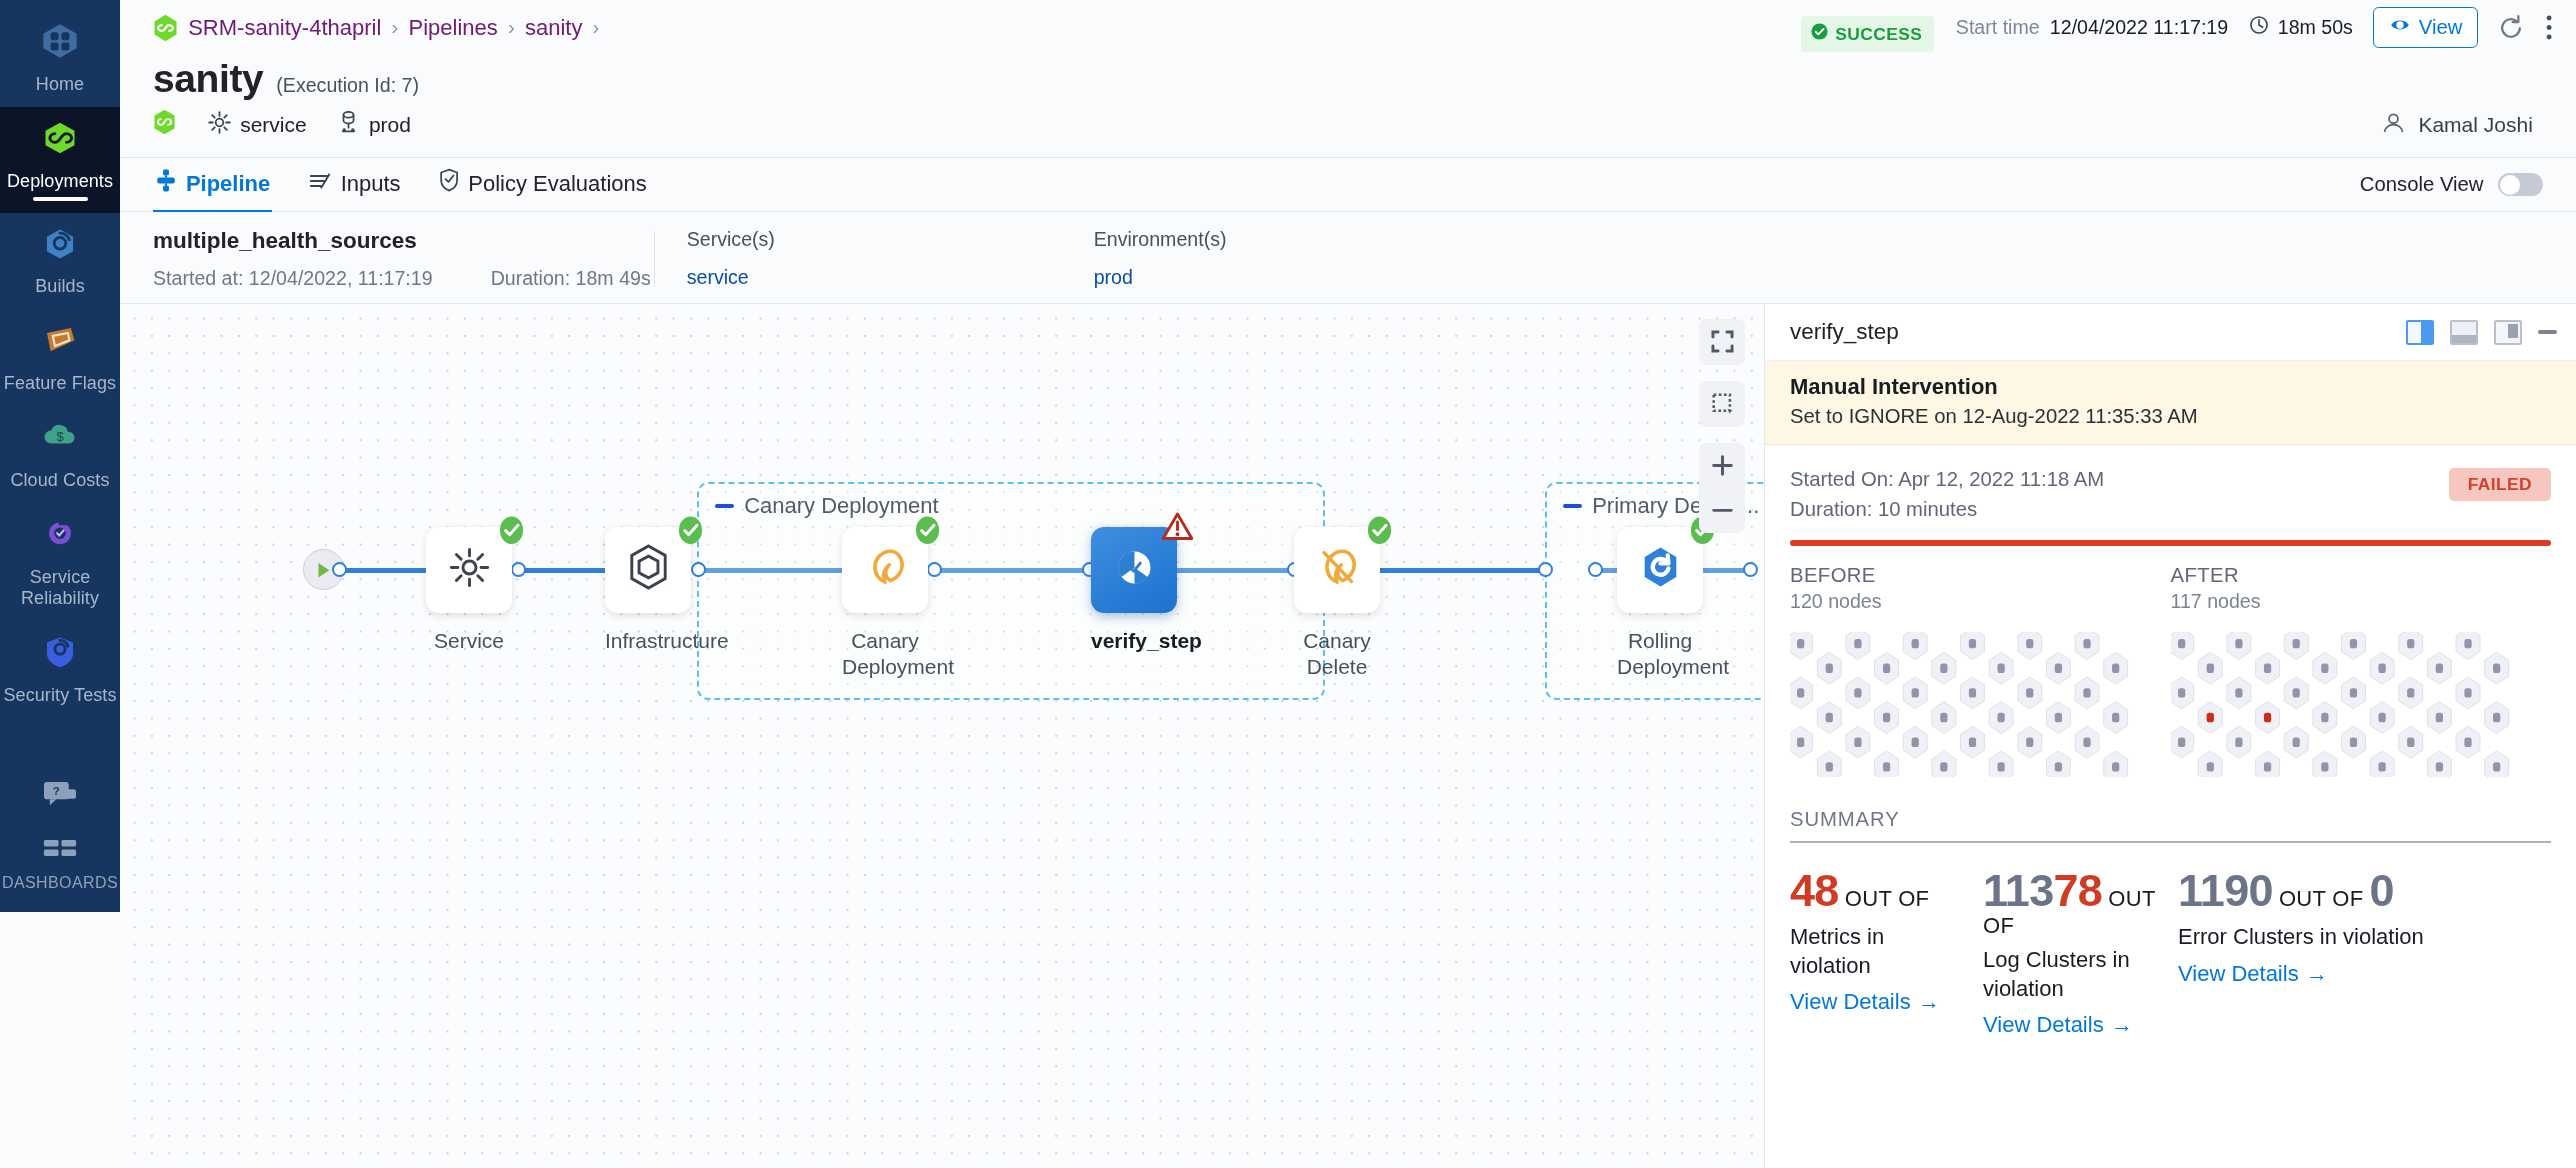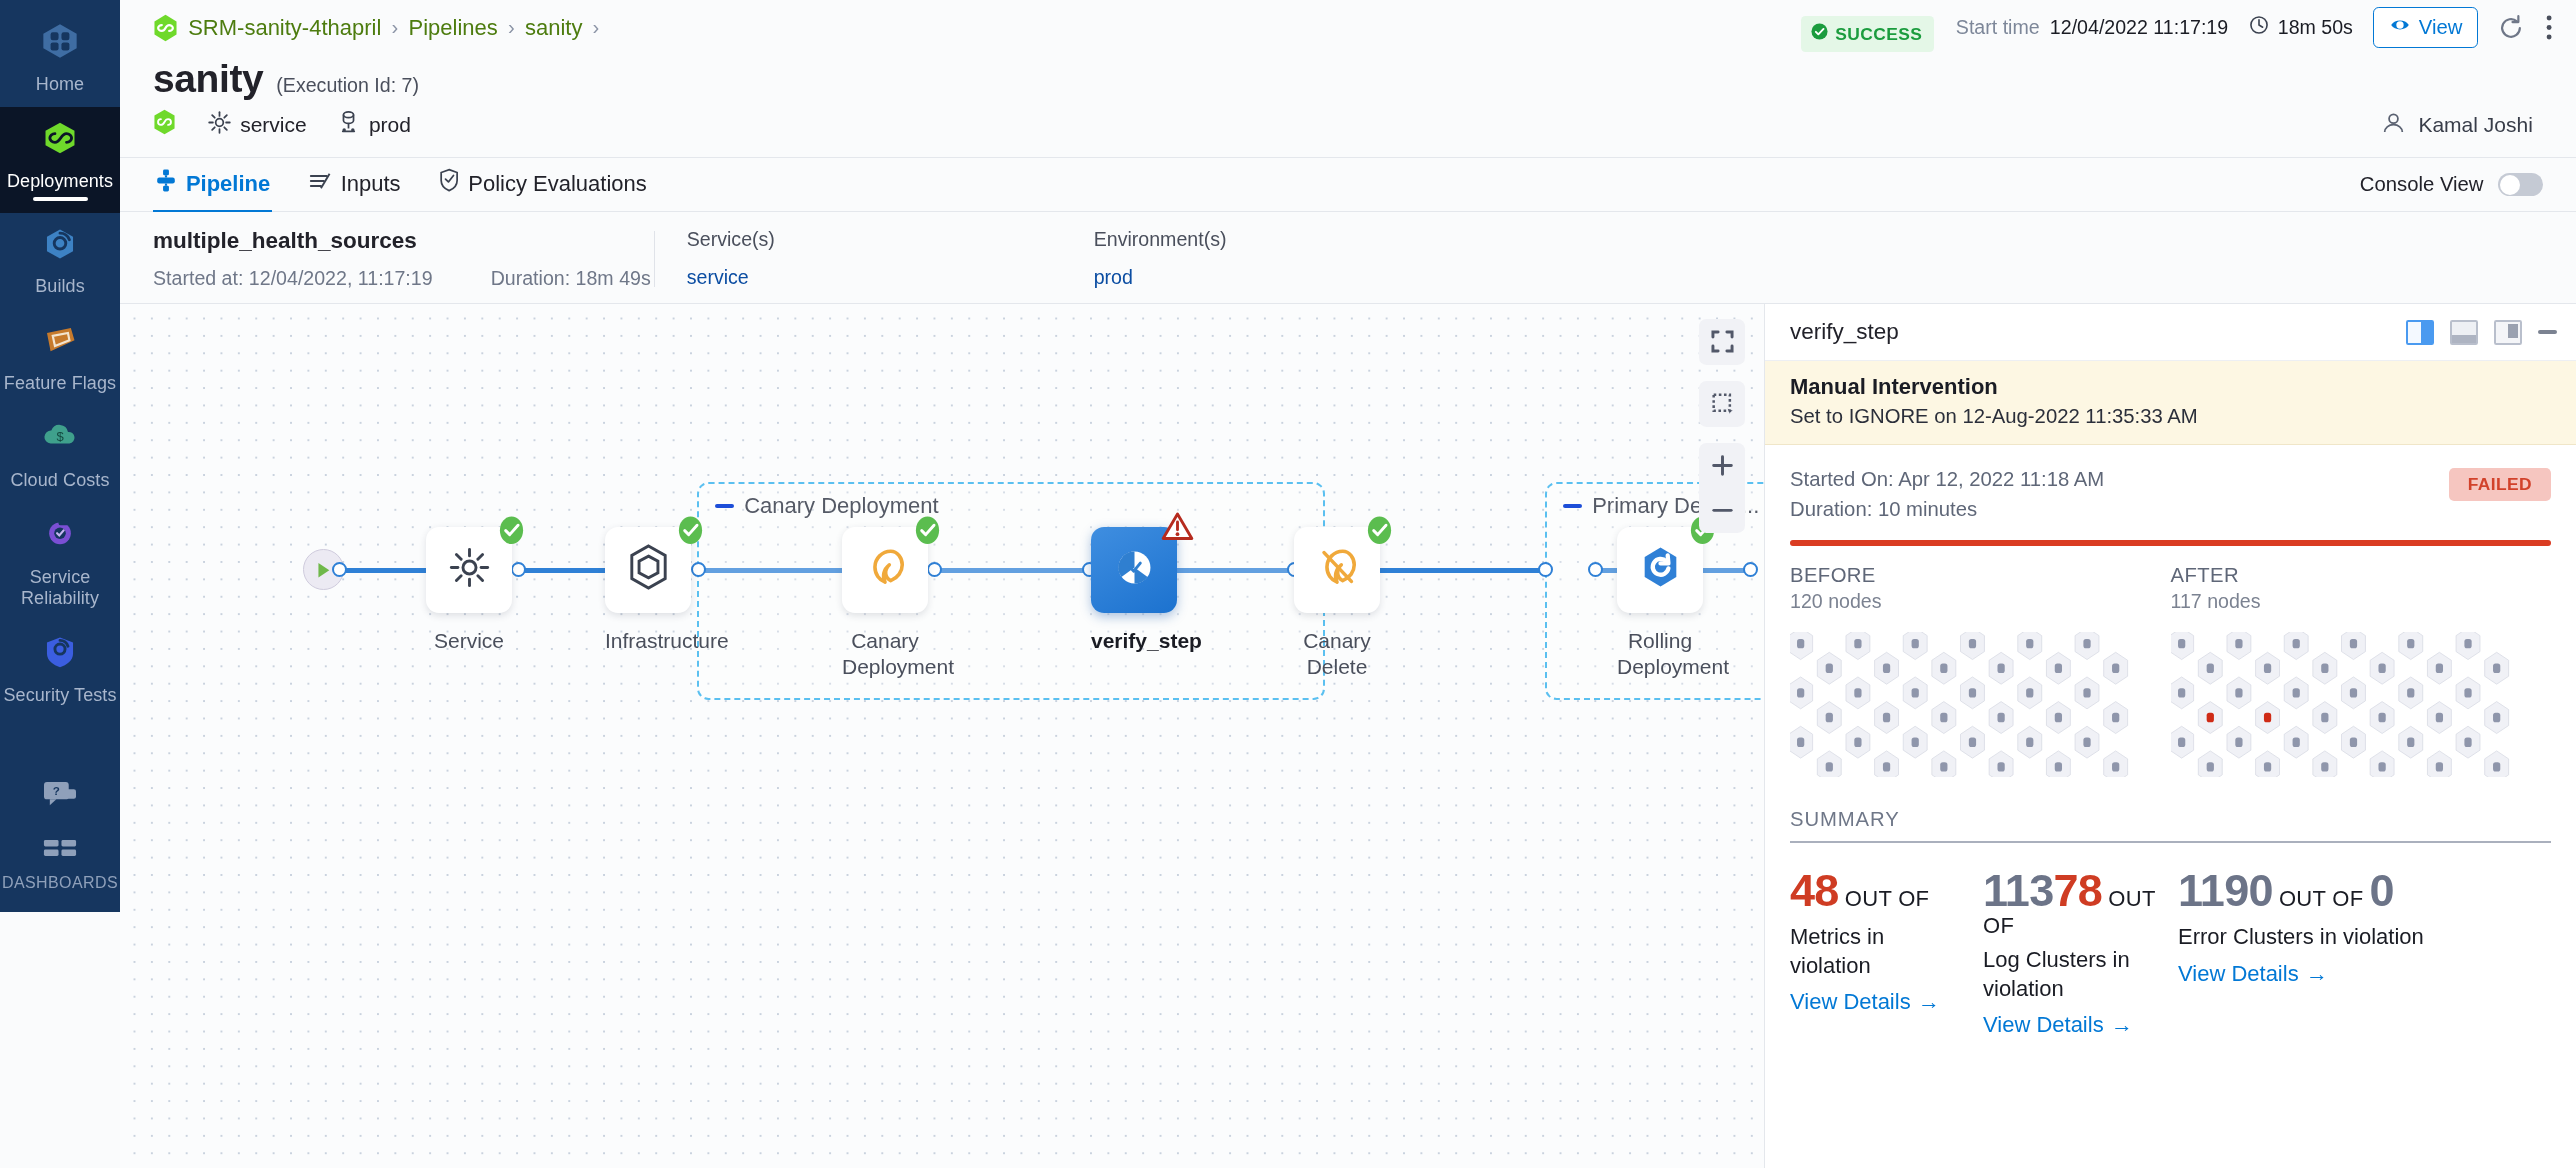--- a/index.html
+++ b/index.html
@@ -41,21 +41,21 @@
 
   
   .main { flex: 1 1 auto; height: 1169px; display: flex; flex-direction: column; background:#fafbfc;}
 
   
   .crumbbar {
     height: 55px; flex: 0 0 55px; display:flex; align-items:center;
     padding: 0 22px 0 33px; background:#fafbfc;
   }
   .crumbs { display:flex; align-items:center; gap: 0; }
-  .crumb { color:#4d7c0f; font-size: 22px; }
+  .crumb { color:#701a75; font-size: 22px; }
   .crumb.sep { color:#8a93a5; margin: 0 10.2px; font-size: 20.3px; }
   .crumb-link { cursor:pointer; }
   .crumb-hex { margin-right: 10.2px; display:flex; }
   .crumbbar-right { margin-left:auto; display:flex; align-items:center; gap: 0; }
   .badge-success {
     background:#e4f7e7; color:#1b9c3e; font-size:17.4px; font-weight:bold;
     letter-spacing:0.4px; padding: 5.8px 11.6px 5.8px 8.7px; border-radius: 4.4px;
     display:flex; align-items:center; gap: 6.5px; margin-top: 13px;
   }
   .starttime-lbl { color:#7d8799; font-size:19.6px; margin-left: 22px; }

